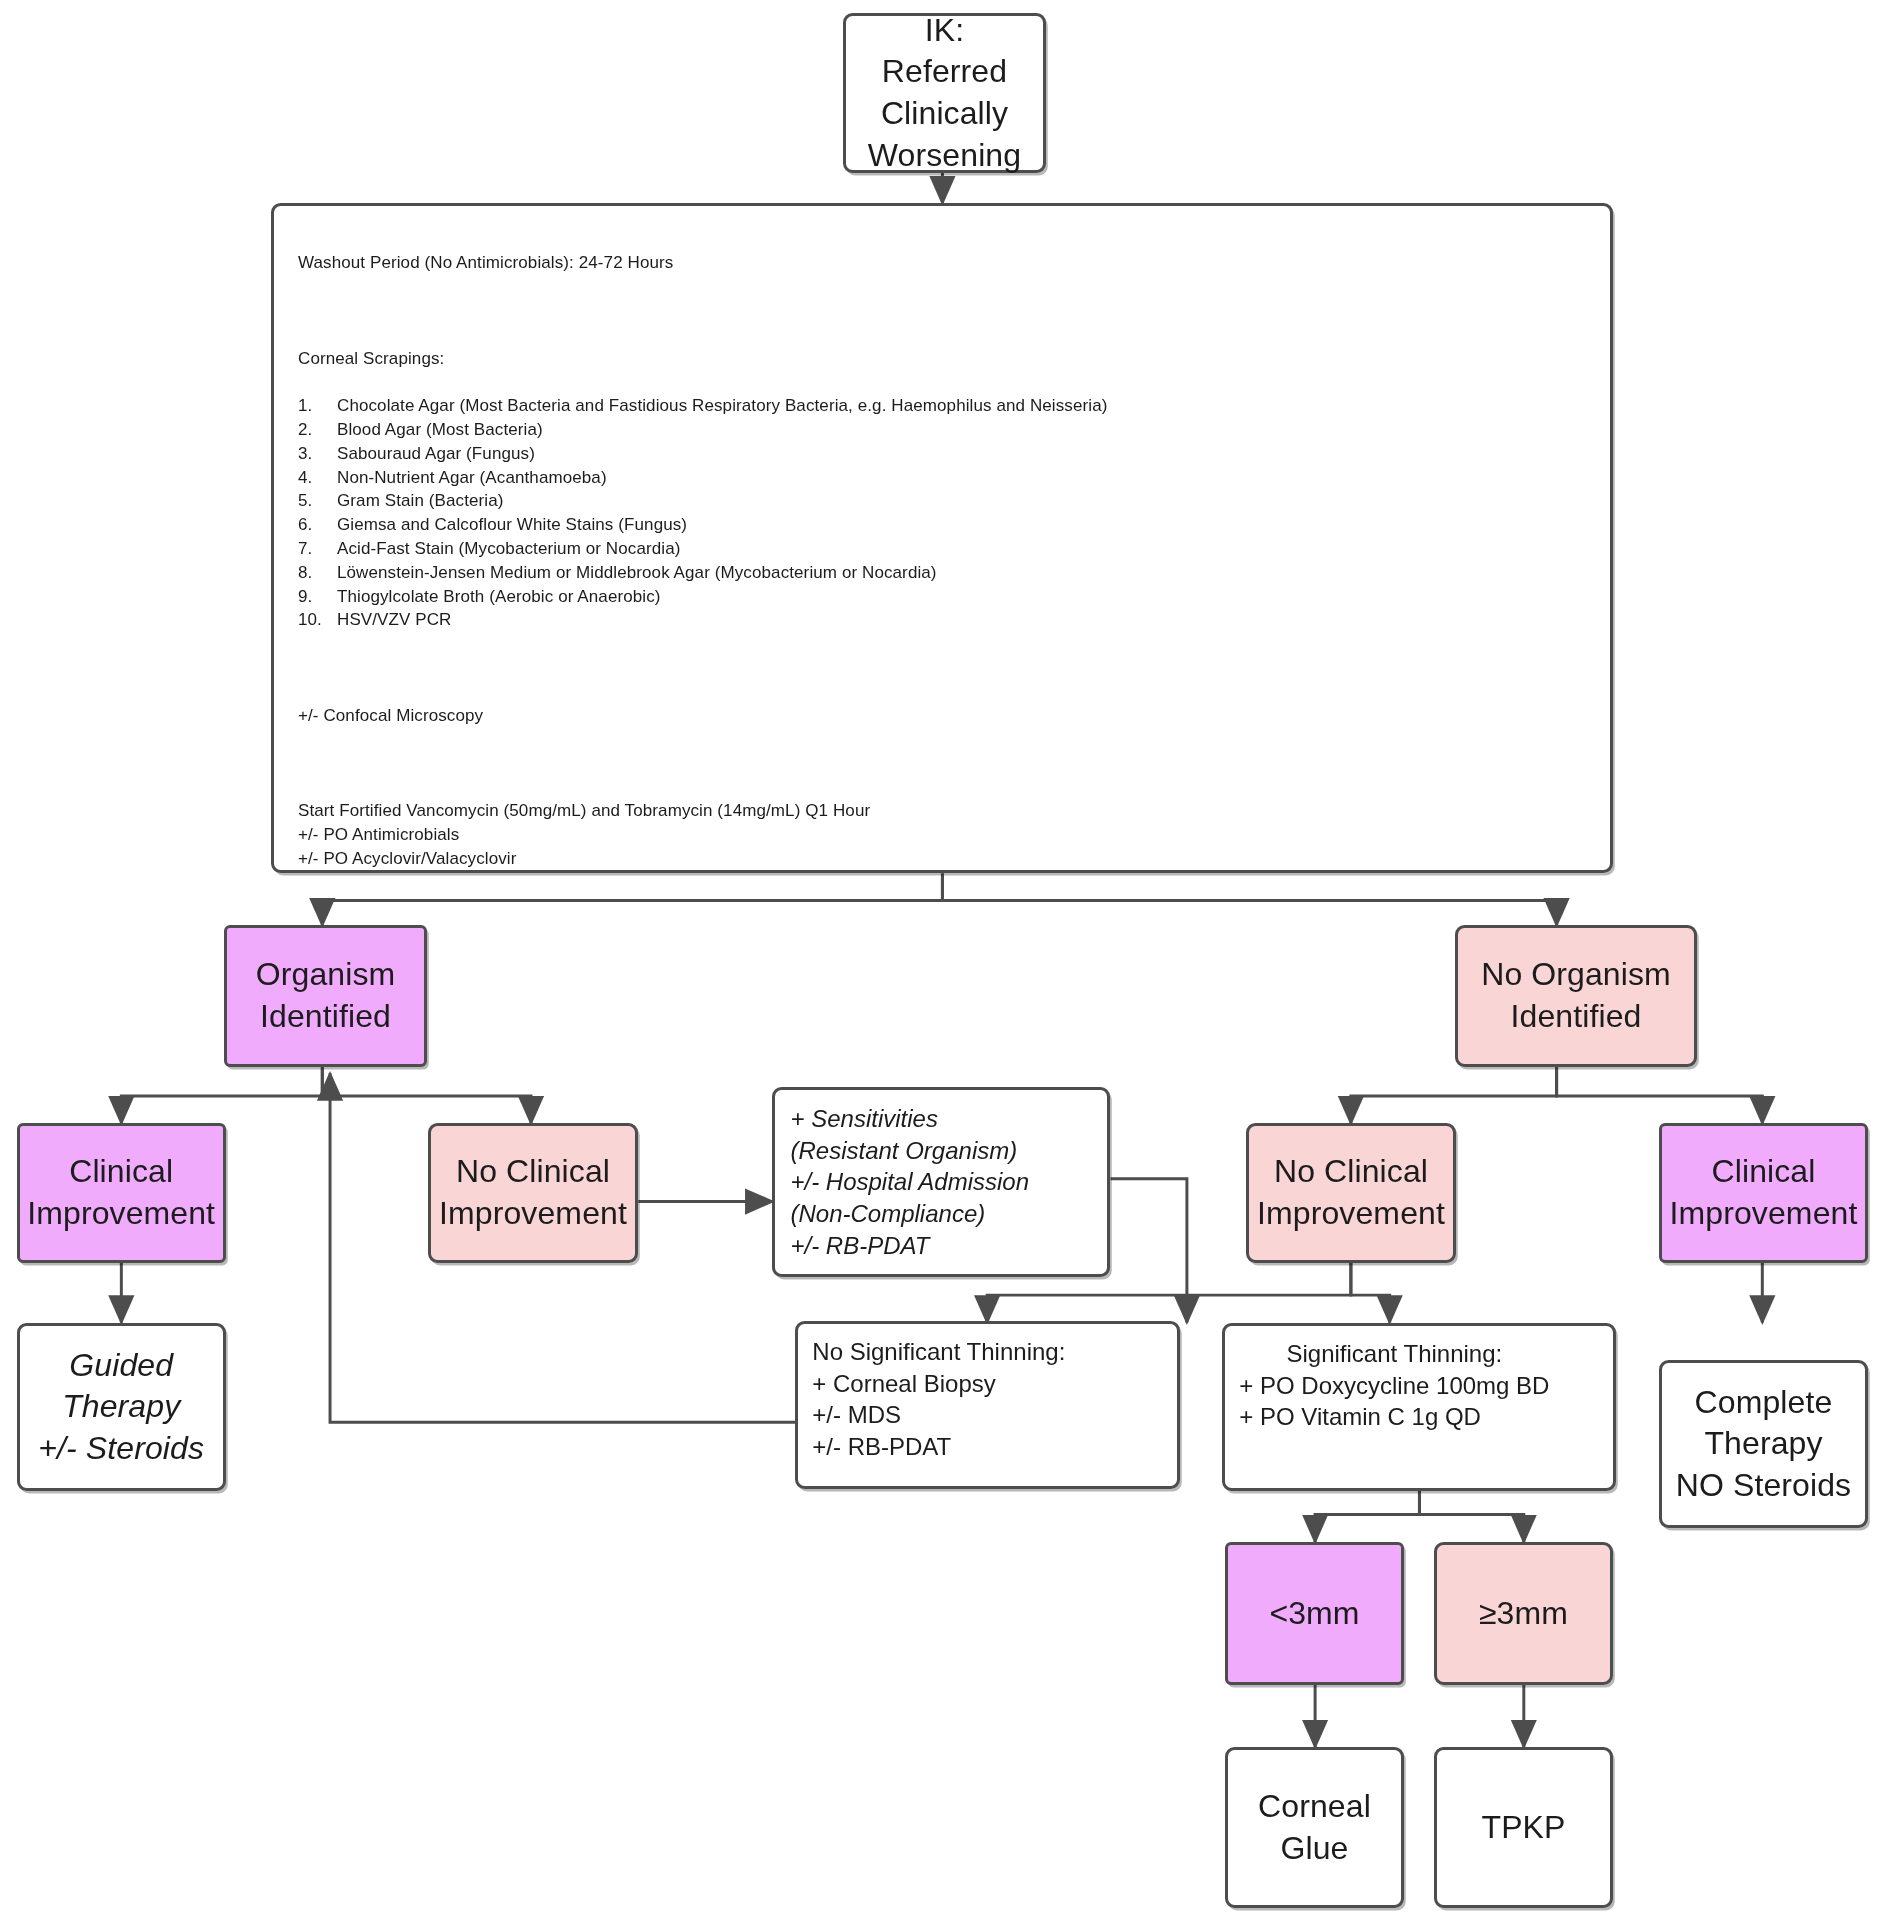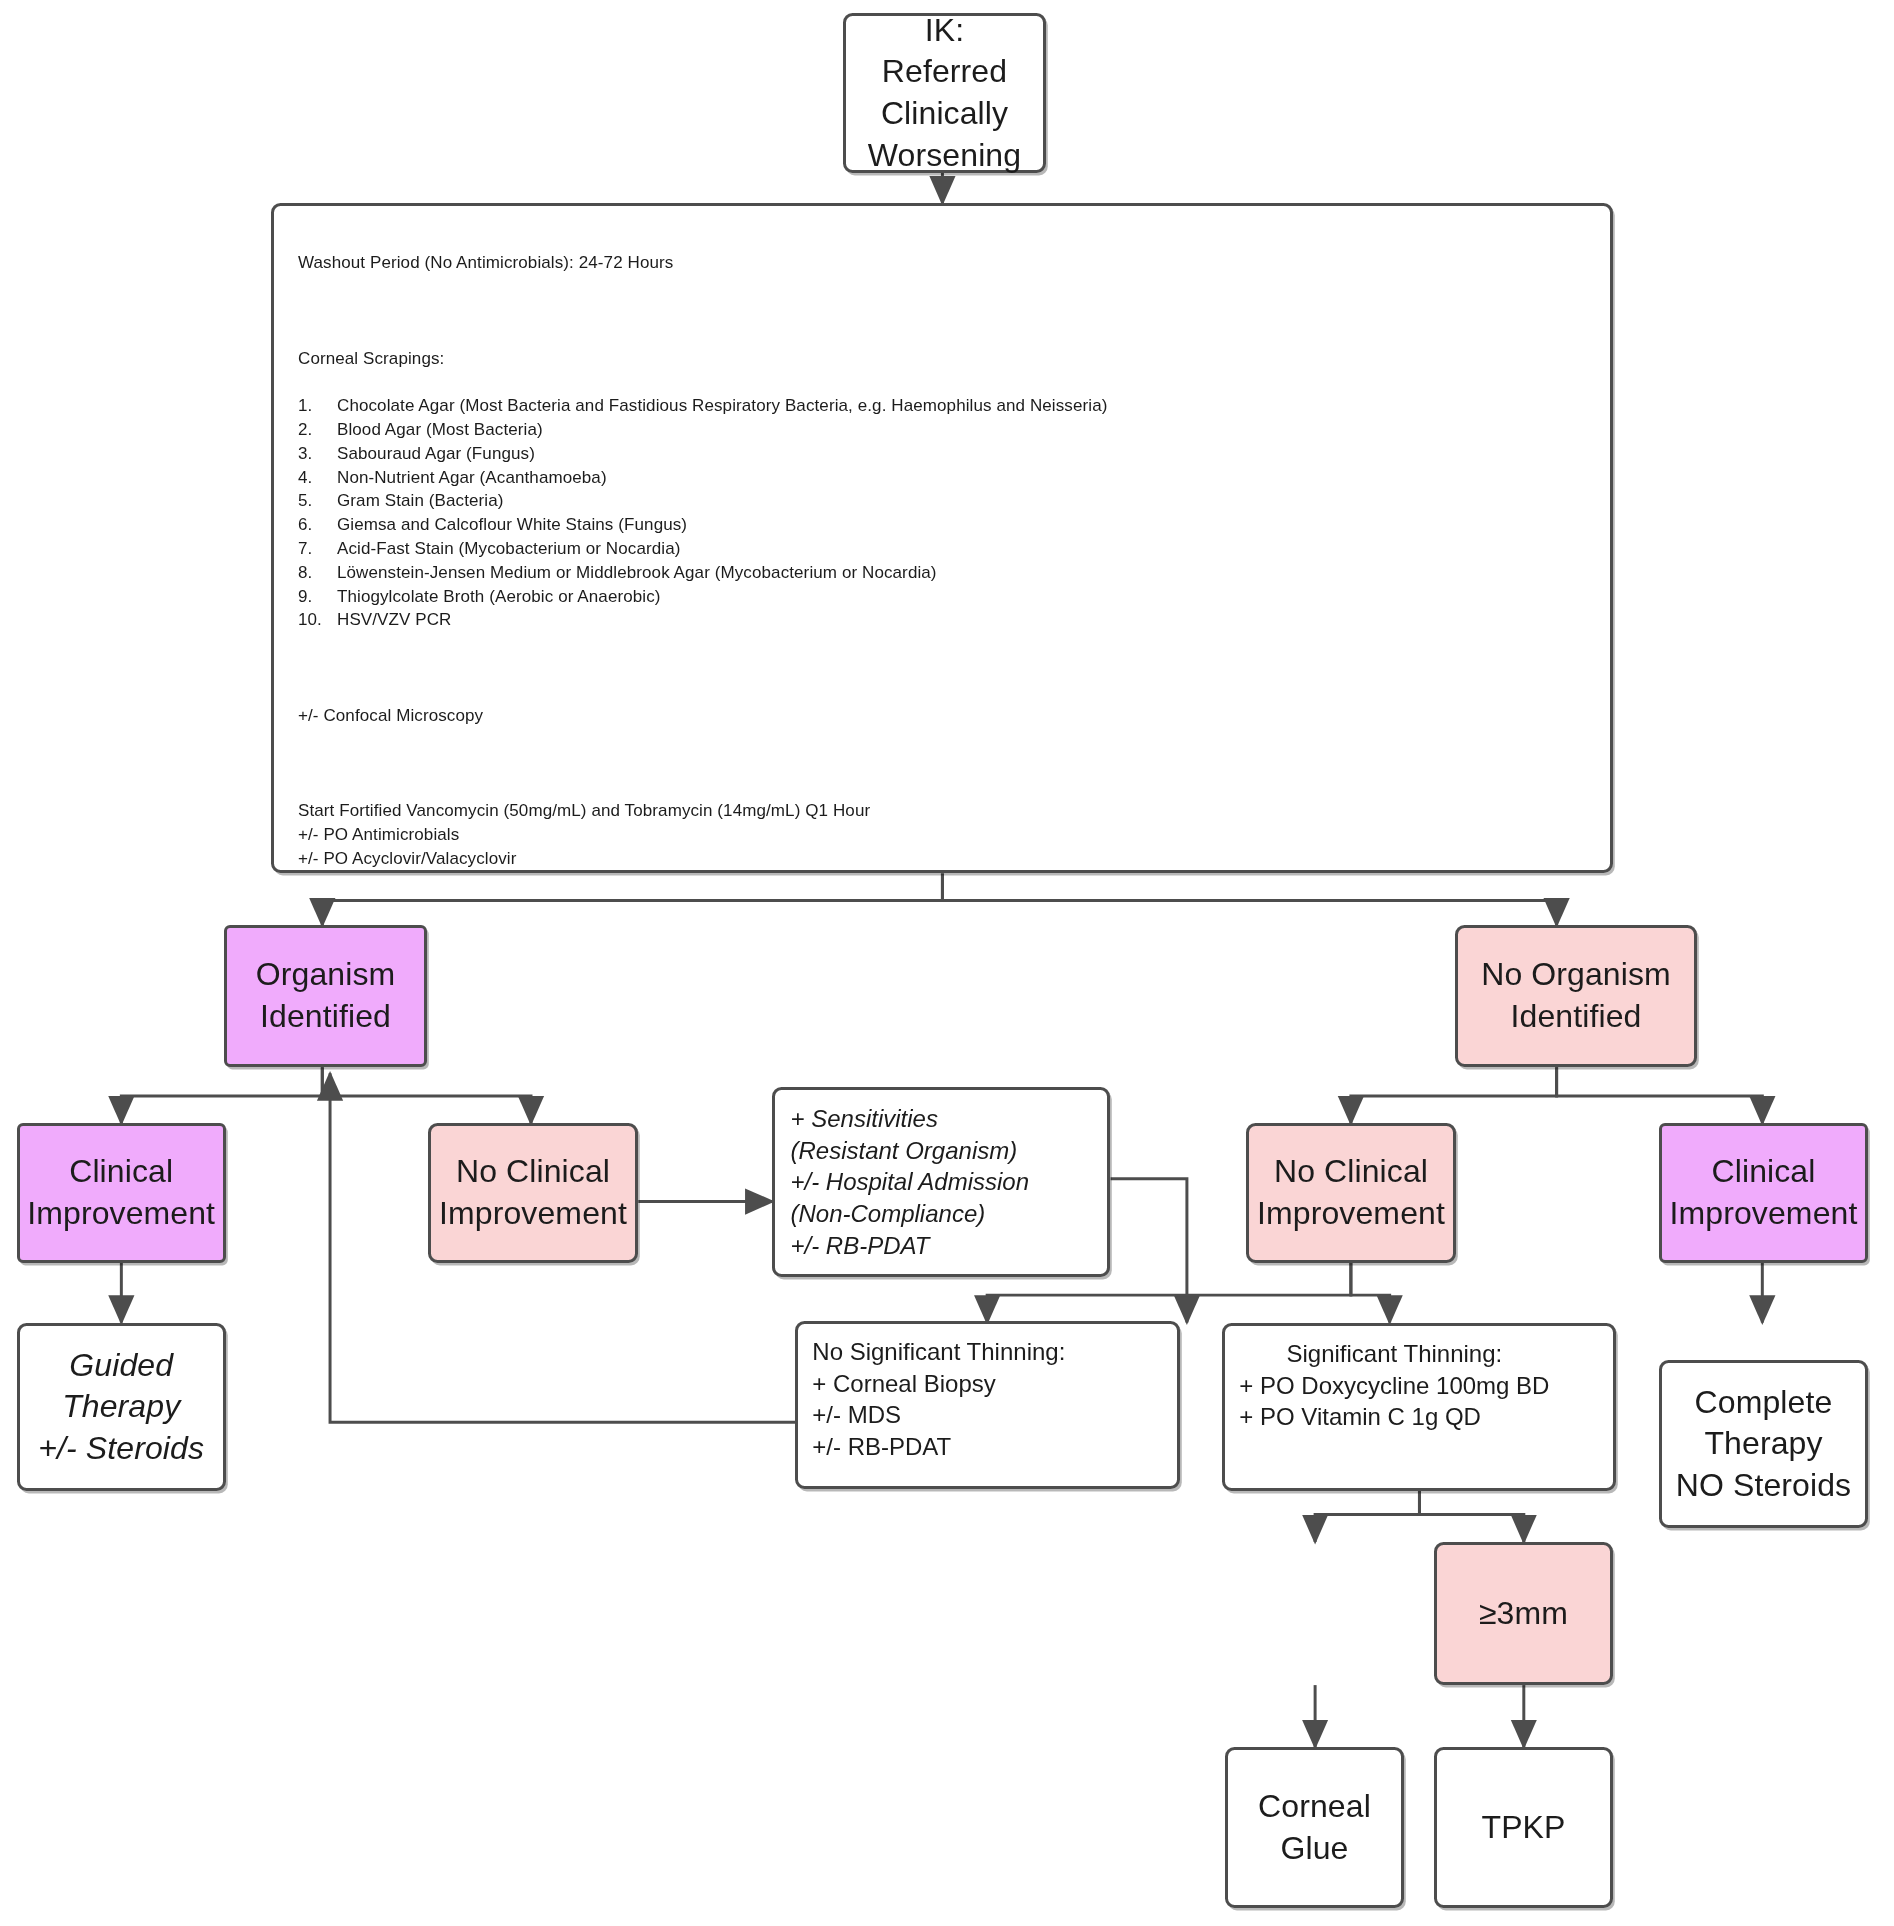--- a/index.html
+++ b/index.html
@@ -202,20 +202,23 @@
     <span class="blocktxt"><span class="hdr">Significant Thinning:</span><span>+ PO Doxycycline 100mg BD
 + PO Vitamin C 1g QD</span></span>
   </div>
 
   <div class="node center" id="complete-therapy" style="left:1659px; top:1323px; width:209px; height:168px;margin-top:37px;">
     <span class="txt">Complete
 Therapy
 NO Steroids</span>
   </div>
 
+  <div class="node center blue" id="thin-small" style="left:1225px; top:1542px; width:179px; height:143px;">
+    <span class="txt">&lt;3mm</span>
+  </div>
 
   <div class="node center pink" id="thin-large" style="left:1434px; top:1542px; width:179px; height:143px;">
     <span class="txt">≥3mm</span>
   </div>
 
   <div class="node center" id="corneal-glue" style="left:1225px; top:1747px; width:179px; height:161px;">
     <span class="txt">Corneal
 Glue</span>
   </div>
 

